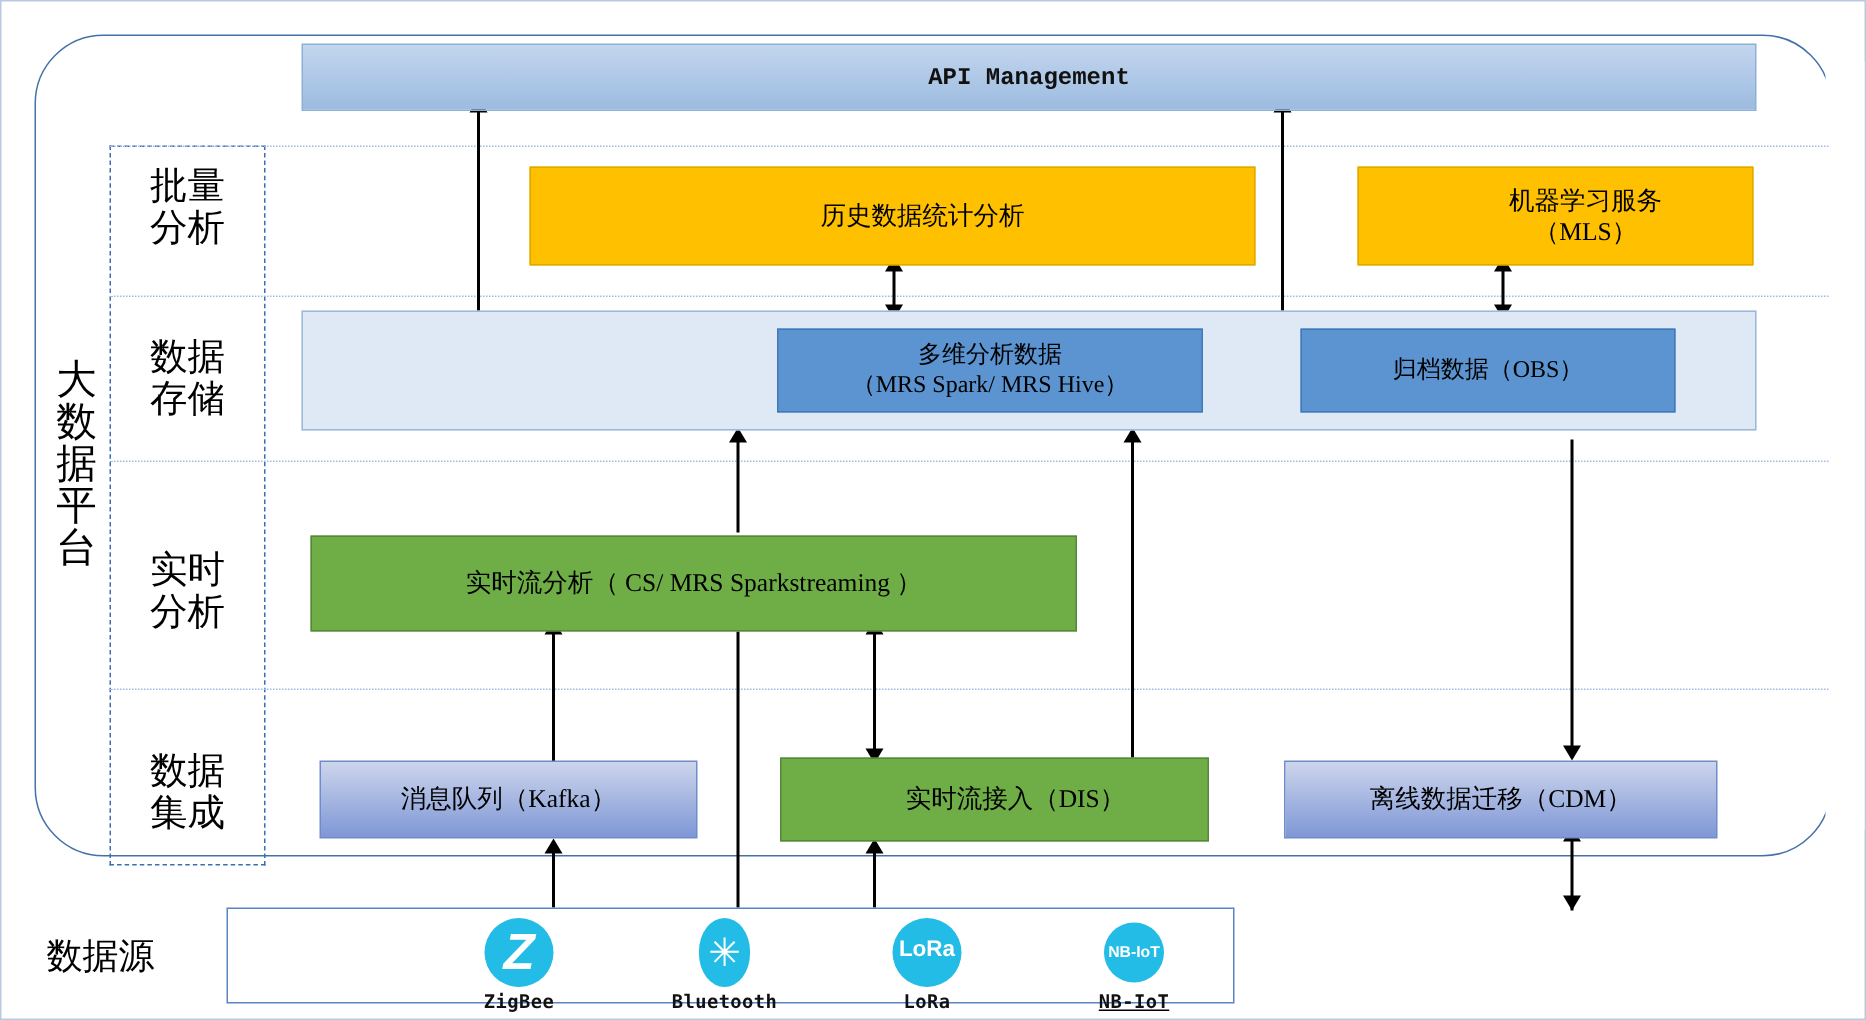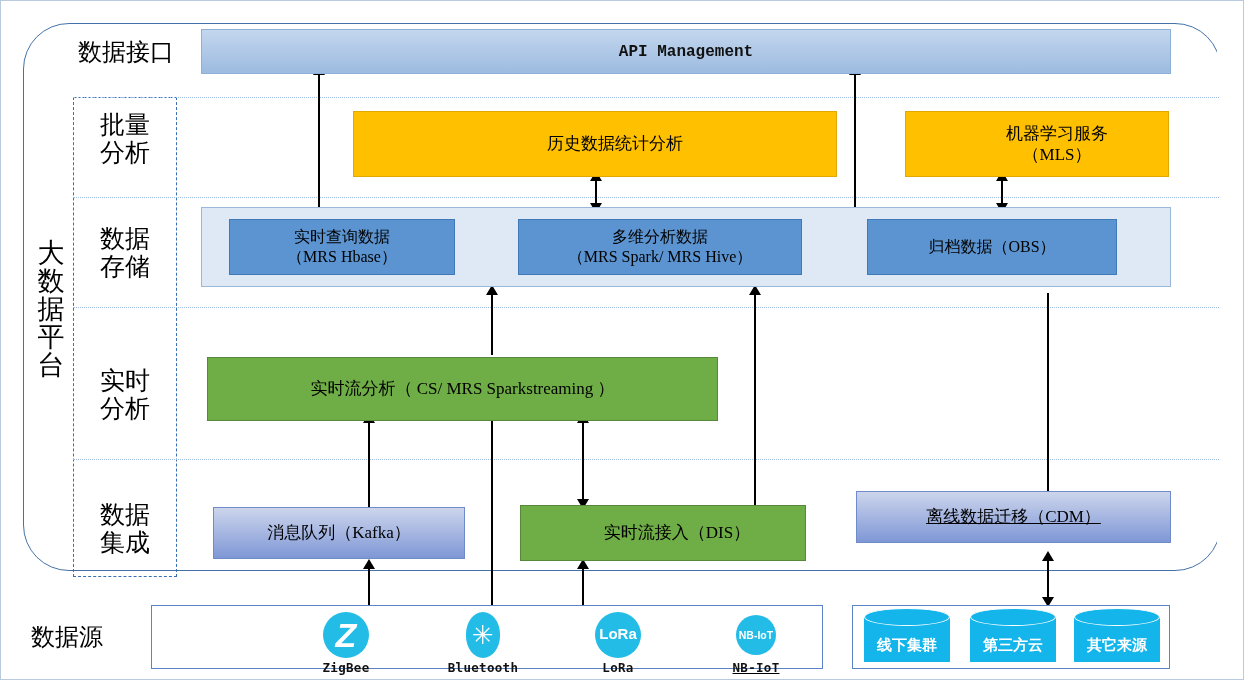--- a/index.html
+++ b/index.html
@@ -107,21 +107,20 @@
   <div class="sep" style="top:458px;"></div>
 
   <div class="big-vert">
     <span>大</span>
     <span>数</span>
     <span>据</span>
     <span>平</span>
     <span>台</span>
   </div>
 
-  <div class="row-label" style="left:62px;top:38px;width:126px;font-size:24px;">数据接口</div>
   <div class="row-label" style="left:76px;top:110px;width:96px;font-size:25px;">批量
 分析</div>
   <div class="row-label" style="left:76px;top:224px;width:96px;font-size:25px;">数据
 存储</div>
   <div class="row-label" style="left:76px;top:366px;width:96px;font-size:25px;">实时
 分析</div>
   <div class="row-label" style="left:76px;top:500px;width:96px;font-size:25px;">数据
 集成</div>
 
   <div class="src-label">数据源</div>
@@ -174,39 +173,35 @@
     <i>历史数据统计分析</i>
   </div>
 
   <div class="node orange two-line" style="left:869px;top:110px;width:264px;height:66px;margin-left:35px;">
     <i>机器学习服务</i>
     <i>（MLS）</i>
   </div>
 
   <div class="node storage-band" style="left:200px;top:206px;width:970px;height:80px;"></div>
 
-  <div class="node blue-node two-line" style="left:228px;top:218px;width:226px;height:56px;">
-    <i>实时查询数据</i>
-    <i>（MRS Hbase）</i>
-  </div>
 
   <div class="node blue-node two-line" style="left:517px;top:218px;width:284px;height:56px;">
     <i>多维分析数据</i>
     <i>（MRS Spark/ MRS Hive）</i>
   </div>
 
   <div class="node green" style="left:206px;top:356px;width:511px;height:64px;">实时流分析（ CS/ MRS Sparkstreaming ）</div>
 
   <div class="node blue-node" style="left:866px;top:218px;width:250px;height:56px;">归档数据（OBS）</div>
 
   <div class="node lav" style="left:212px;top:506px;width:252px;height:52px;">消息队列（Kafka）</div>
 
   <div class="node green" style="left:519px;top:504px;width:286px;height:56px;padding-left:28px;">实时流接入（DIS）</div>
 
-  <div class="node lav" style="left:855px;top:490px;width:315px;height:52px;text-decoration:underline;">离线数据迁移（CDM）</div>
+  <div class="node lav" style="left:855px;top:506px;width:289px;height:52px;">离线数据迁移（CDM）</div>
 
   <div class="src-panel" style="left:150px;top:604px;width:672px;height:64px;">
 
 
     <div class="proto" style="left:146px;top:5px;">
       <div class="ic">
         <div class="circ"></div>
         <div class="lbl-in" style="font-size:34px;line-height:1;font-style:italic;">Z</div>
       </div>
       <div class="cap">ZigBee</div>
@@ -230,34 +225,14 @@
 
     <div class="proto" style="left:556px;top:5px;text-decoration:underline;">
       <div class="ic">
         <div class="circ" style="width:40px;height:40px;left:4px;top:4px;"></div>
         <div class="lbl-in" style="font-size:10.5px;">NB-IoT</div>
       </div>
       <div class="cap">NB-IoT</div>
     </div>
   </div>
 
-  <div class="src-panel" style="left:851px;top:604px;width:318px;height:64px;">
-    <div class="cyl" style="left:11px;top:2px;">
-      <div class="bot"></div>
-        <div class="body"></div>
-        <div class="top"></div>
-      <div class="txt">线下集群</div>
-    </div>
-    <div class="cyl" style="left:117px;top:2px;">
-      <div class="bot"></div>
-        <div class="body"></div>
-        <div class="top"></div>
-      <div class="txt">第三方云</div>
-    </div>
-    <div class="cyl" style="left:221px;top:2px;">
-      <div class="bot"></div>
-        <div class="body"></div>
-        <div class="top"></div>
-      <div class="txt">其它来源</div>
-    </div>
-  </div>
 
 </div>
 
 </body></html>

